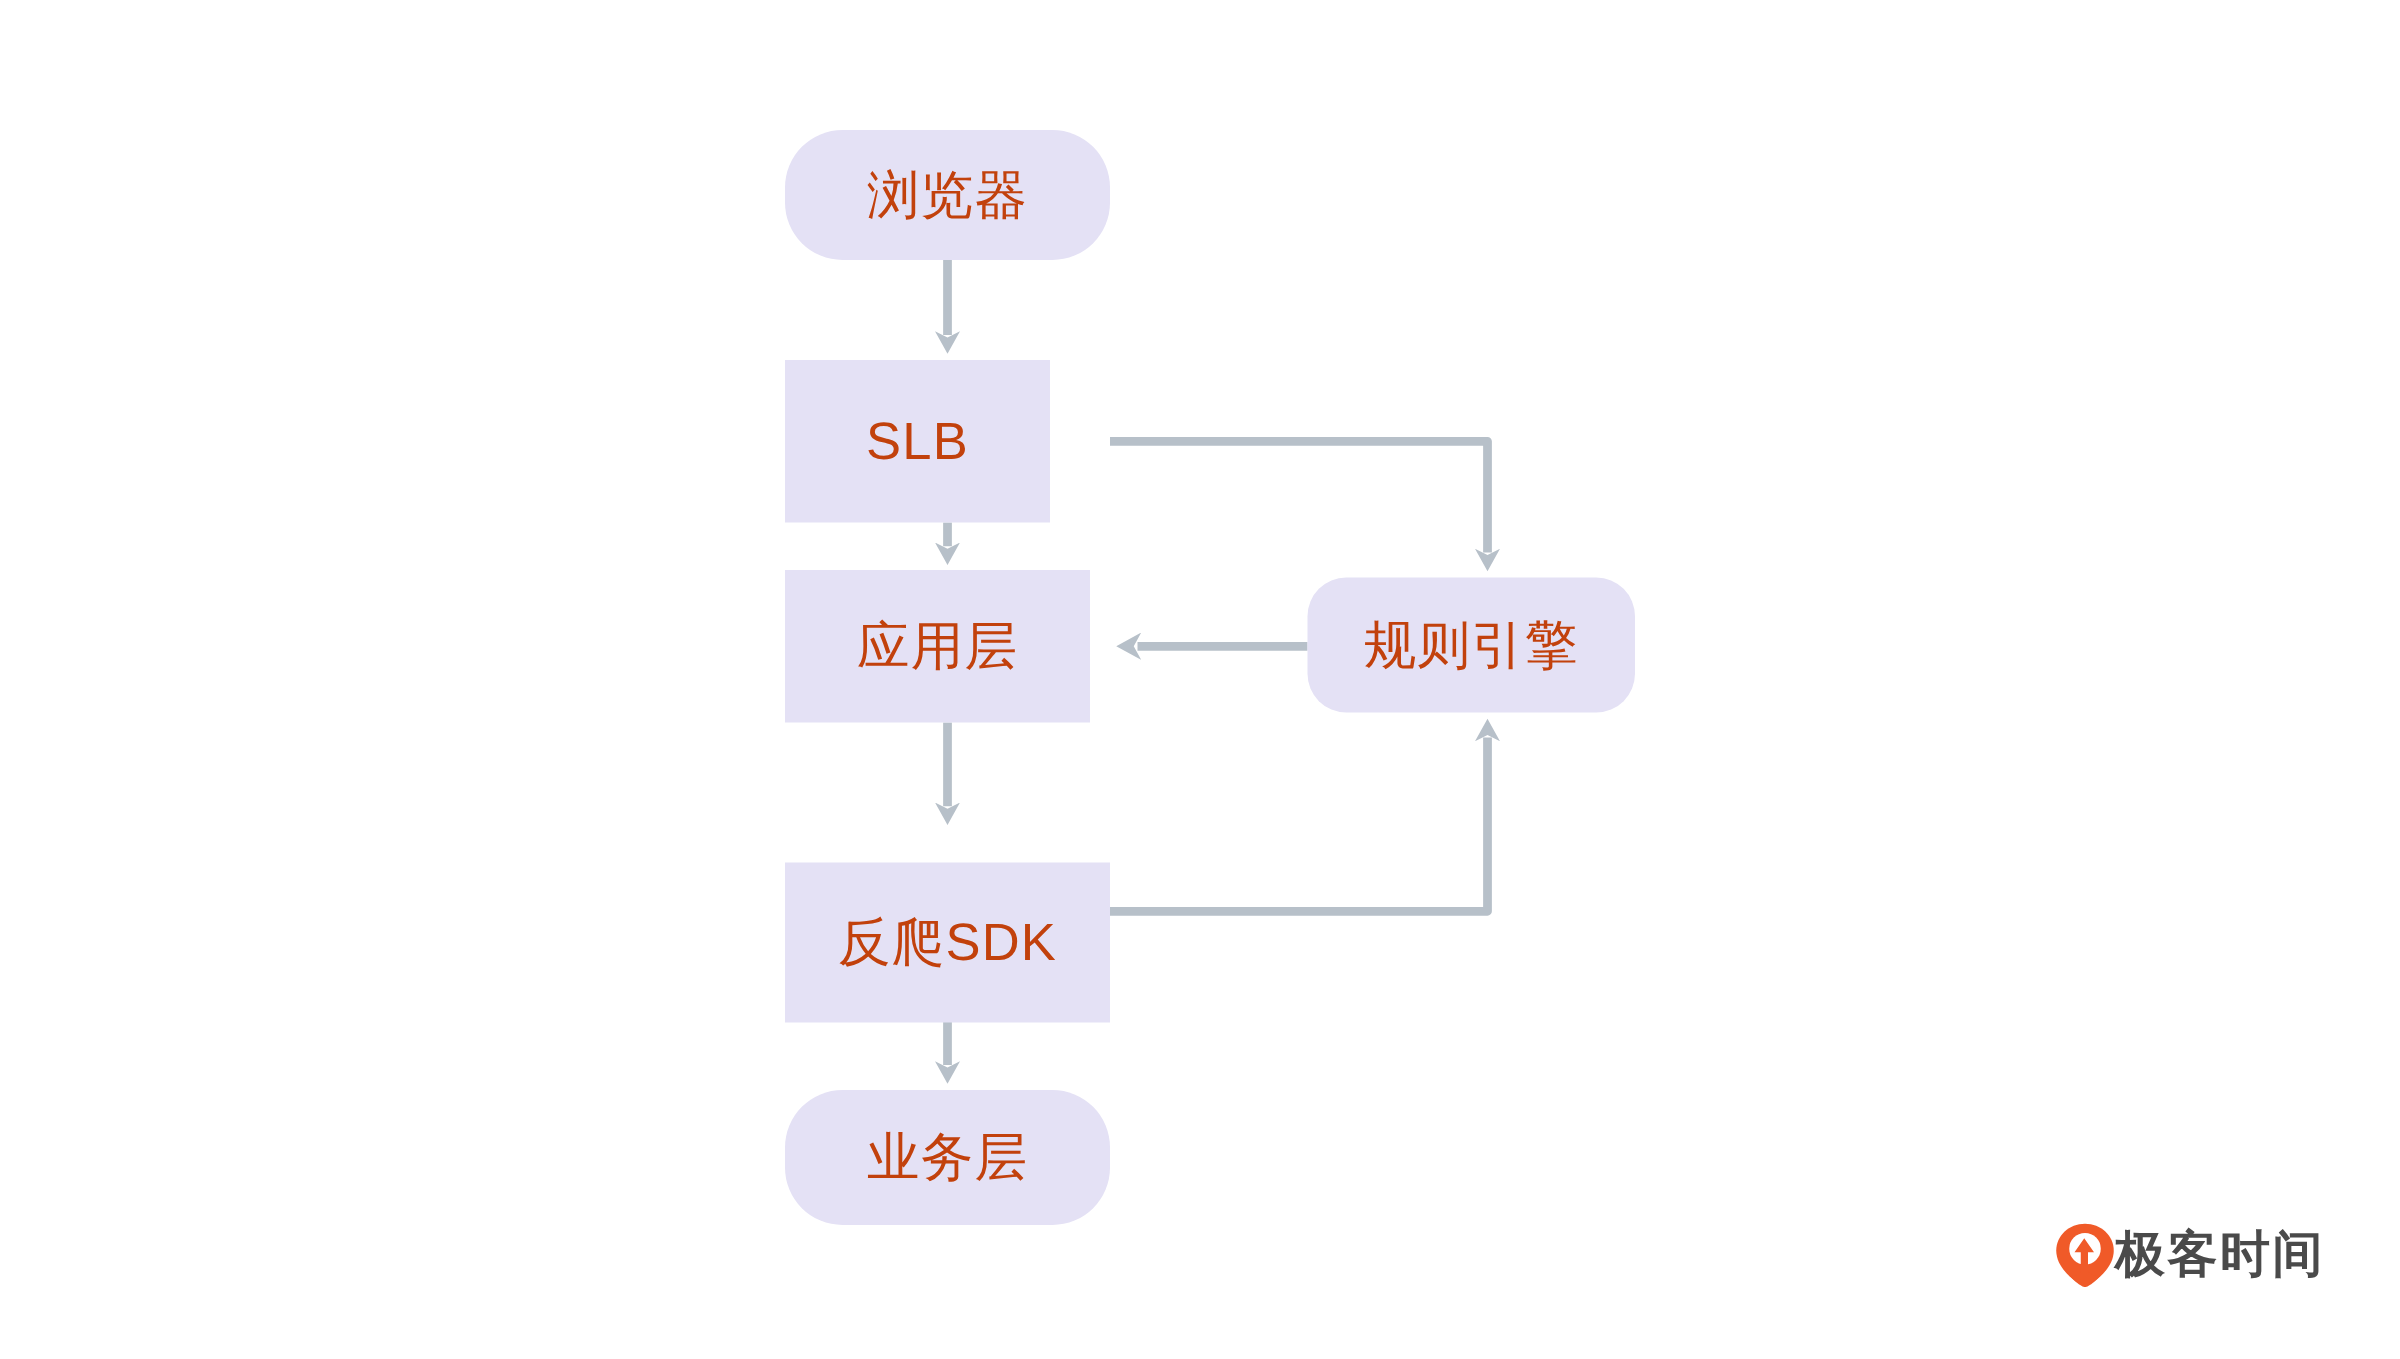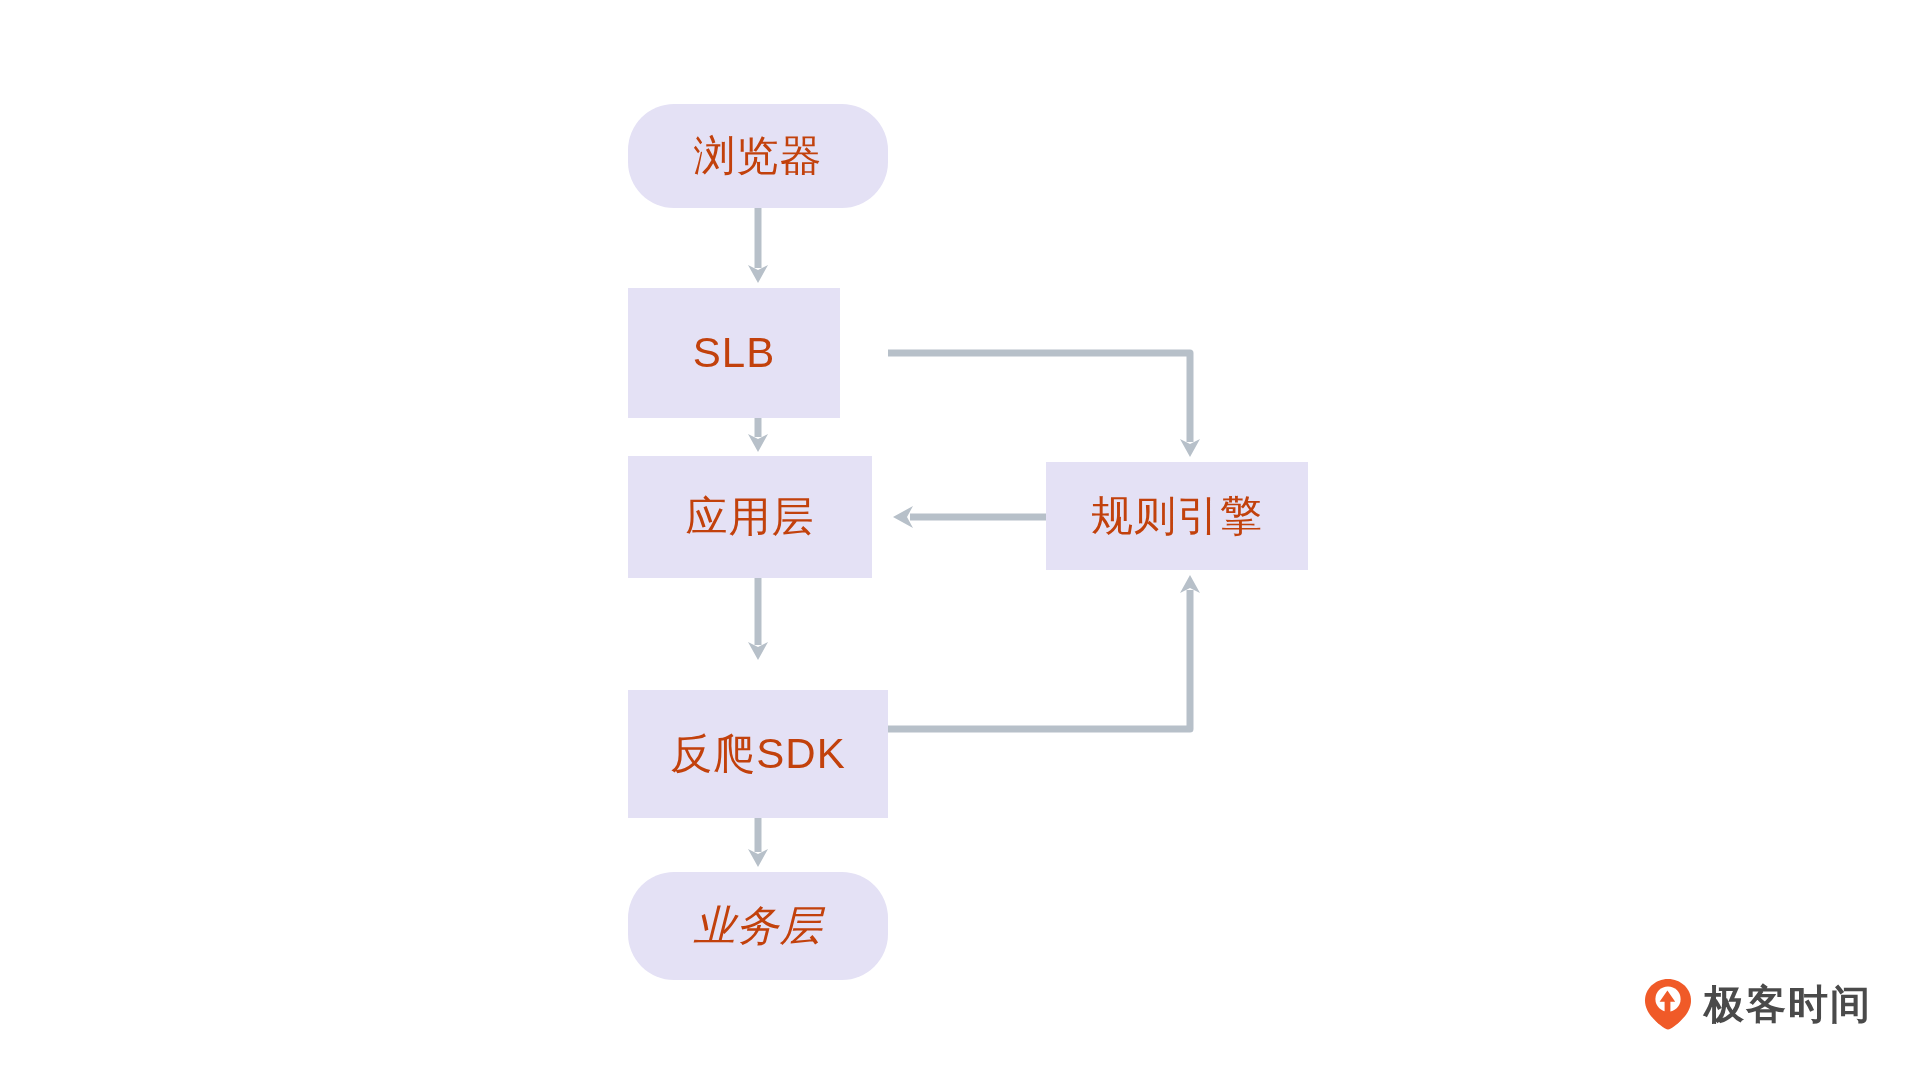--- a/index.html
+++ b/index.html
@@ -23,27 +23,27 @@
     line-height:1;
     white-space:nowrap;
     box-sizing:border-box;
   }
   .node.rounded{border-radius:46px;}
   .node.sharp{border-radius:0;}
 
   #n-browser {left:628px; top:104px; width:260px; height:104px;}
   #n-slb     {left:628px; top:288px; width:212px; height:130px;}
   #n-app     {left:628px; top:456px; width:244px; height:122px;}
-  #n-rule    {left:1046px;top:462px; width:262px; height:108px;}
+  #n-rule    {left:1046px;top:462px; width:262px; height:108px;border-radius:31px;}
   #n-sdk     {left:628px; top:690px; width:260px; height:128px;}
-  #n-biz     {left:628px; top:872px; width:260px; height:108px;font-style:italic;}
+  #n-biz     {left:628px; top:872px; width:260px; height:108px;}
 
   #logo{
     position:absolute;left:1644px;top:978px;
-    display:flex;align-items:center;gap:12px;
+    display:flex;align-items:center;
   }
   #logo .mark{width:48px;height:52px;flex:none;}
   #logo .wordmark{
     font-size:40px;color:#4a4a4a;letter-spacing:2px;line-height:1;
     font-family:"DejaVu Sans","Liberation Sans",sans-serif;
     font-weight:700;
   }
 </style>
 </head>
 <body>

